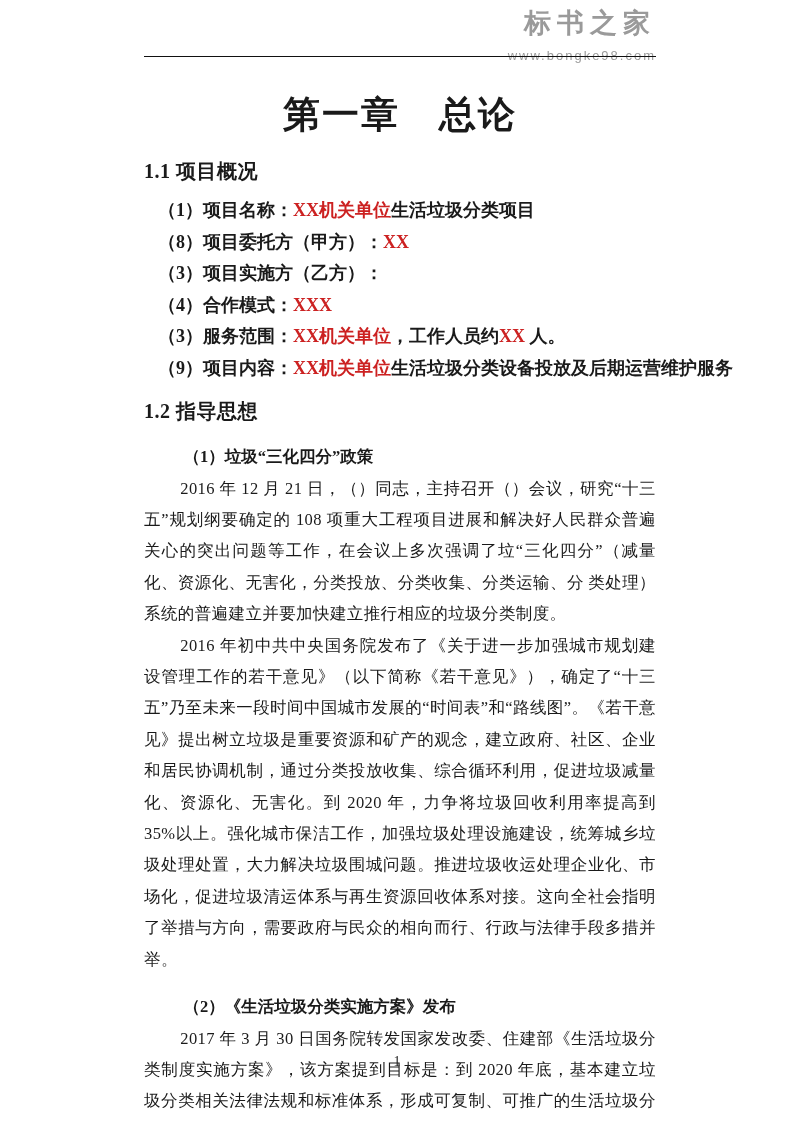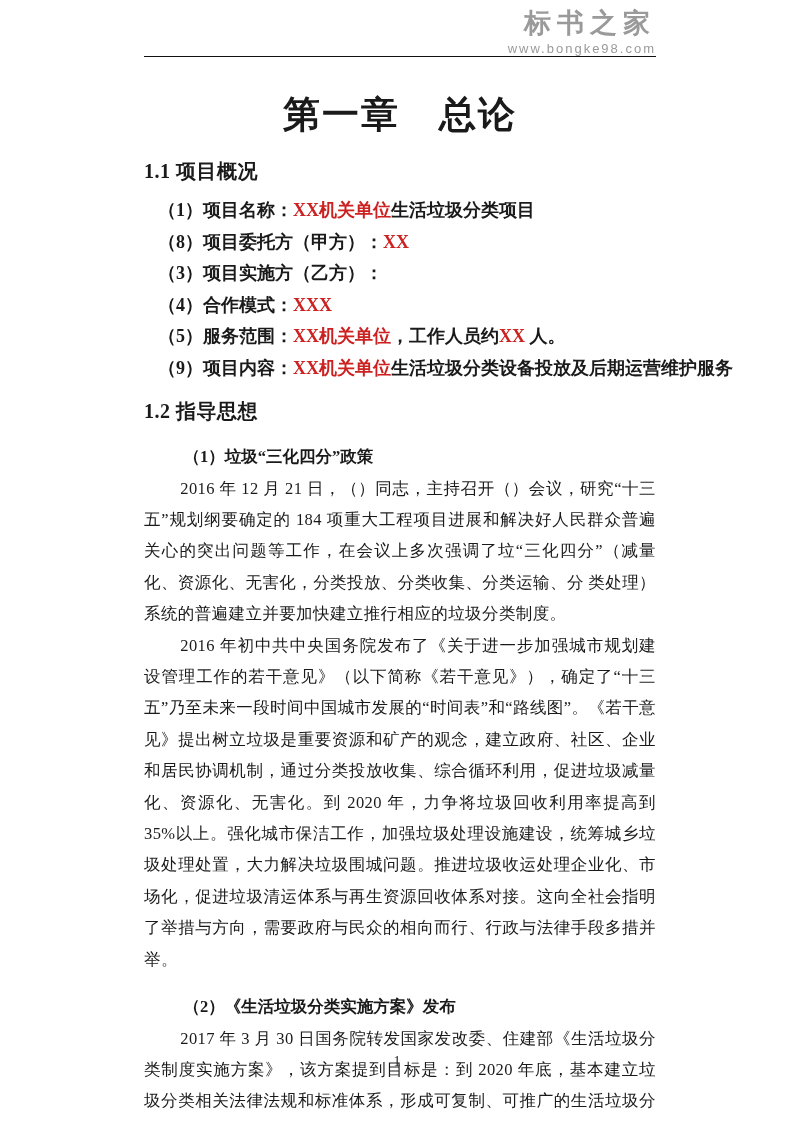--- a/index.html
+++ b/index.html
@@ -22,21 +22,21 @@
   .logo-block{
     position:absolute; right:0; top:8px; text-align:right;
     color:#9a9a9a;
   }
   .logo-text{
     font-family:"Liberation Sans","DejaVu Sans",sans-serif;
     font-size:27px; font-weight:bold; letter-spacing:6px; line-height:30px;
   }
   .logo-url{
     font-family:"Liberation Sans","DejaVu Sans",sans-serif;
-    font-size:13px; letter-spacing:2px; line-height:14px; margin-top:4px;
+    font-size:13px; letter-spacing:2px; line-height:14px; margin-top:11px;
   }
   .hdr-rule{
     position:absolute; left:0; right:0; top:56px;
     border-bottom:1.6px solid #111;
   }
   
   .chapter-title{
     margin:32px 0 18px 0;
     text-align:center;
     font-size:37px; font-weight:bold;
@@ -94,28 +94,28 @@
 
     <h1 class="chapter-title">第一章　总论</h1>
 
     <h2 class="sec-heading">1.1 项目概况</h2>
 
     <div class="ov-list">
         <div class="ov-item"><span>（1）项目名称：</span><span class="red">XX机关单位</span><span>生活垃圾分类项目</span></div>
         <div class="ov-item"><span>（8）项目委托方（甲方）：</span><span class="red">XX</span></div>
         <div class="ov-item"><span>（3）项目实施方（乙方）：</span></div>
         <div class="ov-item"><span>（4）合作模式：</span><span class="red">XXX</span></div>
-        <div class="ov-item"><span>（5）服务范围：</span><span class="red">XX机关单位</span><span>，工作人员约</span><span class="red">XX</span><span> 人。</span></div>
+        <div class="ov-item"><span>（3）服务范围：</span><span class="red">XX机关单位</span><span>，工作人员约</span><span class="red">XX</span><span> 人。</span></div>
         <div class="ov-item"><span>（9）项目内容：</span><span class="red">XX机关单位</span><span>生活垃圾分类设备投放及后期运营维护服务</span></div>
       </div>
 
     <h2 class="sec-heading">1.2 指导思想</h2>
 
     <h3 class="sub-heading">（1）垃圾“三化四分”政策</h3>
-    <p class="para">2016 年 12 月 21 日，（）同志，主持召开（）会议，研究“十三五”规划纲要确定的 184 项重大工程项目进展和解决好人民群众普遍关心的突出问题等工作，在会议上多次强调了垃“三化四分”（减量化、资源化、无害化，分类投放、分类收集、分类运输、分 类处理）系统的普遍建立并要加快建立推行相应的垃圾分类制度。</p>
+    <p class="para">2016 年 12 月 21 日，（）同志，主持召开（）会议，研究“十三五”规划纲要确定的 108 项重大工程项目进展和解决好人民群众普遍关心的突出问题等工作，在会议上多次强调了垃“三化四分”（减量化、资源化、无害化，分类投放、分类收集、分类运输、分 类处理）系统的普遍建立并要加快建立推行相应的垃圾分类制度。</p>
     <p class="para">2016 年初中共中央国务院发布了《关于进一步加强城市规划建设管理工作的若干意见》（以下简称《若干意见》），确定了“十三五”乃至未来一段时间中国城市发展的“时间表”和“路线图”。《若干意见》提出树立垃圾是重要资源和矿产的观念，建立政府、社区、企业和居民协调机制，通过分类投放收集、综合循环利用，促进垃圾减量化、资源化、无害化。到 2020 年，力争将垃圾回收利用率提高到 35%以上。强化城市保洁工作，加强垃圾处理设施建设，统筹城乡垃圾处理处置，大力解决垃圾围城问题。推进垃圾收运处理企业化、市场化，促进垃圾清运体系与再生资源回收体系对接。这向全社会指明了举措与方向，需要政府与民众的相向而行、行政与法律手段多措并举。</p>
 
     <h3 class="sub-heading">（2）《生活垃圾分类实施方案》发布</h3>
     <p class="para">2017 年 3 月 30 日国务院转发国家发改委、住建部《生活垃圾分类制度实施方案》，该方案提到目标是：到 2020 年底，基本建立垃圾分类相关法律法规和标准体系，形成可复制、可推广的生活垃圾分类模式，在实施生活垃圾强制分类的城市，生活垃圾回收利用率达到 35%以上。</p>
     <p class="para">实施生活垃圾强制分类的城市要结合本地实际，于 2017 年底前制定出台办</p>
 
   </div>
 
   <div class="page-number">1</div>
 </div>

